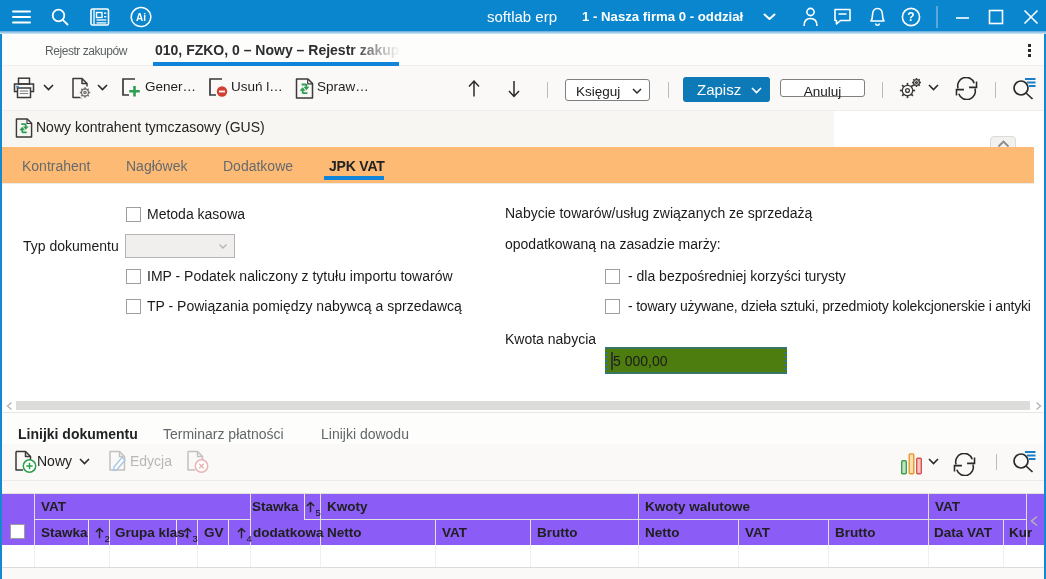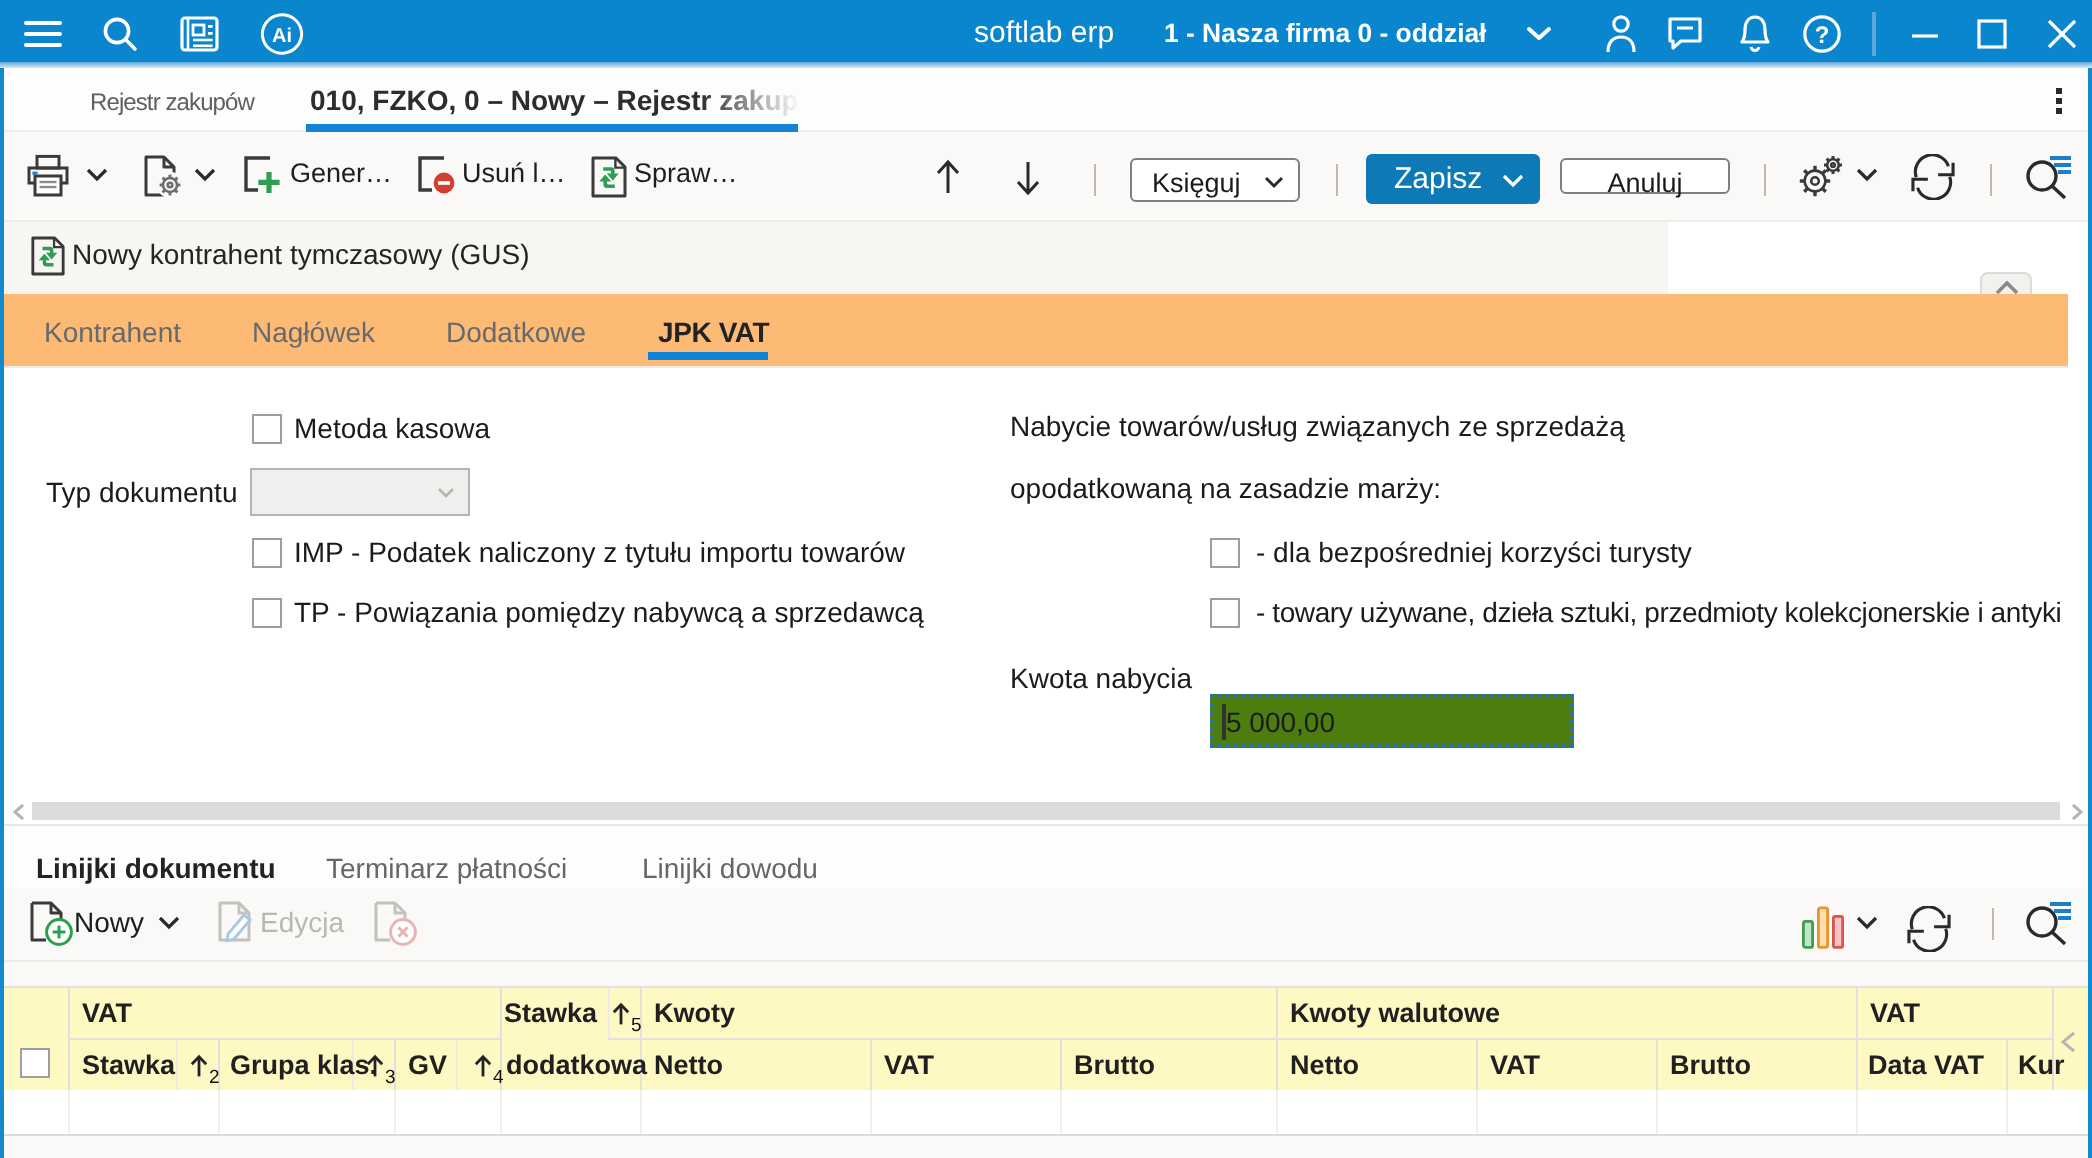--- a/index.html
+++ b/index.html
@@ -69,21 +69,21 @@
   #bpanel { left:2px; top:412px; width:1042px; height:167px; background:#faf9f7; }
   #btabs { position:absolute; left:0; top:0; width:100%; height:44px; background:#fdfdfc;
       border-top:1px solid #e9e7e4; border-bottom:1px solid #eceae7; }
   .btab { position:absolute; top:13px; font-size:14px; color:#63676a; }
   .btab.active { font-weight:bold; color:#212325; }
   .btab-underline { position:absolute; left:13px; top:36px; width:115px; height:4px; background:#0f84d8; }
   #btoolbar { position:absolute; left:0; top:32px; width:100%; height:37px; background:#faf9f7;
       border-bottom:1px solid #eceae7; }
 
   
-  #thead { position:absolute; left:0; top:81px; width:100%; height:52px; background:#fef9c3; }
+  #thead { position:absolute; left:0; top:81px; width:100%; height:52px; background:#8b5cf6; }
   .hcell { position:absolute; font-size:13.5px; font-weight:bold; color:#202020; white-space:nowrap; }
   .vline { position:absolute; width:1px; background:#e3e1de; }
   .vline2 { position:absolute; width:1px; background:#edebe8; }
   .vline3 { position:absolute; width:1px; background:#f1f0ee; top:0; height:22px; }
   .hline { position:absolute; height:1px; background:#e3e1de; }
   #tbody-row { position:absolute; left:0; top:133px; width:100%; height:23px; background:#fff;
       border-bottom:1px solid #dddbd8; }
 </style>
 </head>
 <body>

